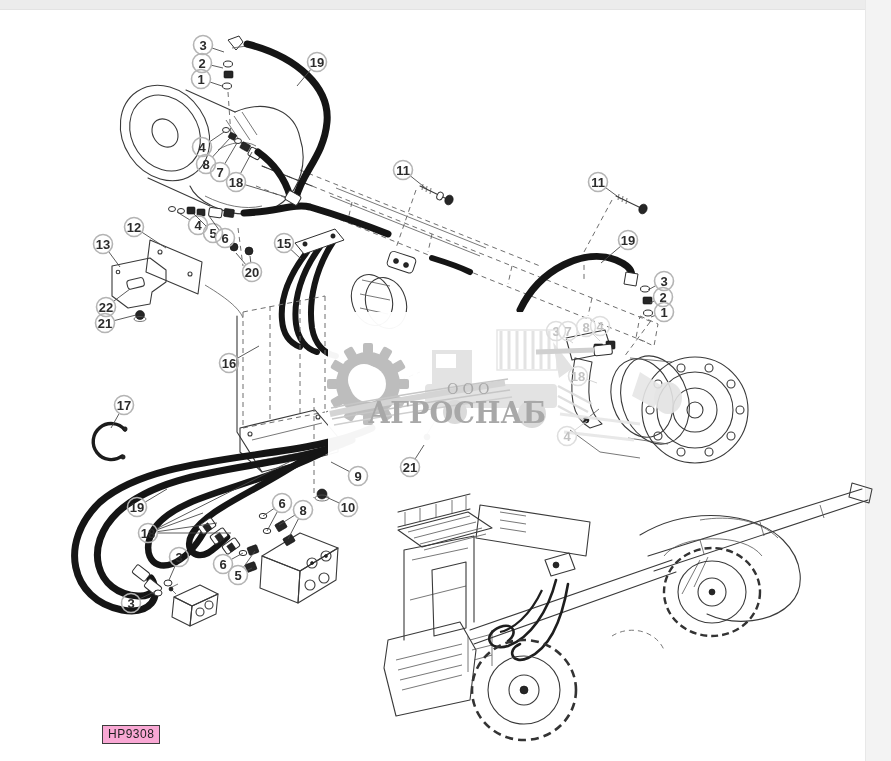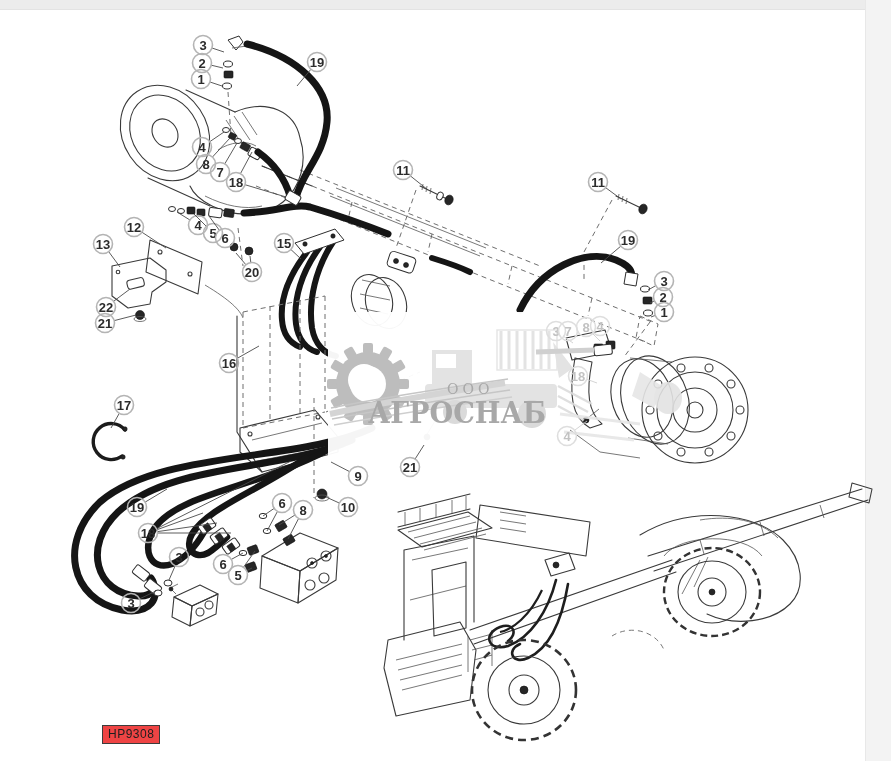--- a/index.html
+++ b/index.html
@@ -4,21 +4,21 @@
 <style>
   html,body{margin:0;padding:0;background:#fff;}
   .stage{position:relative;width:891px;height:761px;background:#fff;overflow:hidden;
          font-family:"Liberation Sans",sans-serif;}
   .top-bar{position:absolute;left:0;top:0;width:891px;height:9px;background:#ececec;
            border-bottom:1px solid #e3e3e3;}
   .right-bar{position:absolute;right:0;top:0;width:25px;height:761px;background:#f3f3f3;
              border-left:1px solid #e8e8e8;}
   svg.diagram{position:absolute;left:0;top:0;}
   .fig-label{position:absolute;left:102px;top:725px;border:1px solid #3c3c3c;
-             padding:1px 5px 2px 5px;font-size:12px;color:#1e1e1e;background:#ef4444;
+             padding:1px 5px 2px 5px;font-size:12px;color:#1e1e1e;background:#f9a8d4;
              letter-spacing:0.5px;}
   
   .ln{stroke:#3a3a3a;stroke-width:1.1;fill:none;stroke-linecap:round;stroke-linejoin:round;}
   .lnthin{stroke:#555;stroke-width:0.8;fill:none;}
   .dash{stroke:#6f6f6f;stroke-width:1;fill:none;stroke-dasharray:5 4;}
   .hose{stroke:#151515;fill:none;stroke-linecap:round;}
   .dk{fill:#262626;stroke:#111;stroke-width:0.6;}
   .wh{fill:#fff;stroke:#2e2e2e;stroke-width:1;}
   .co-line{stroke:#4a4a4a;stroke-width:0.9;}
   .co-circle{fill:none;stroke:#b4b4b4;stroke-width:1.6;}

